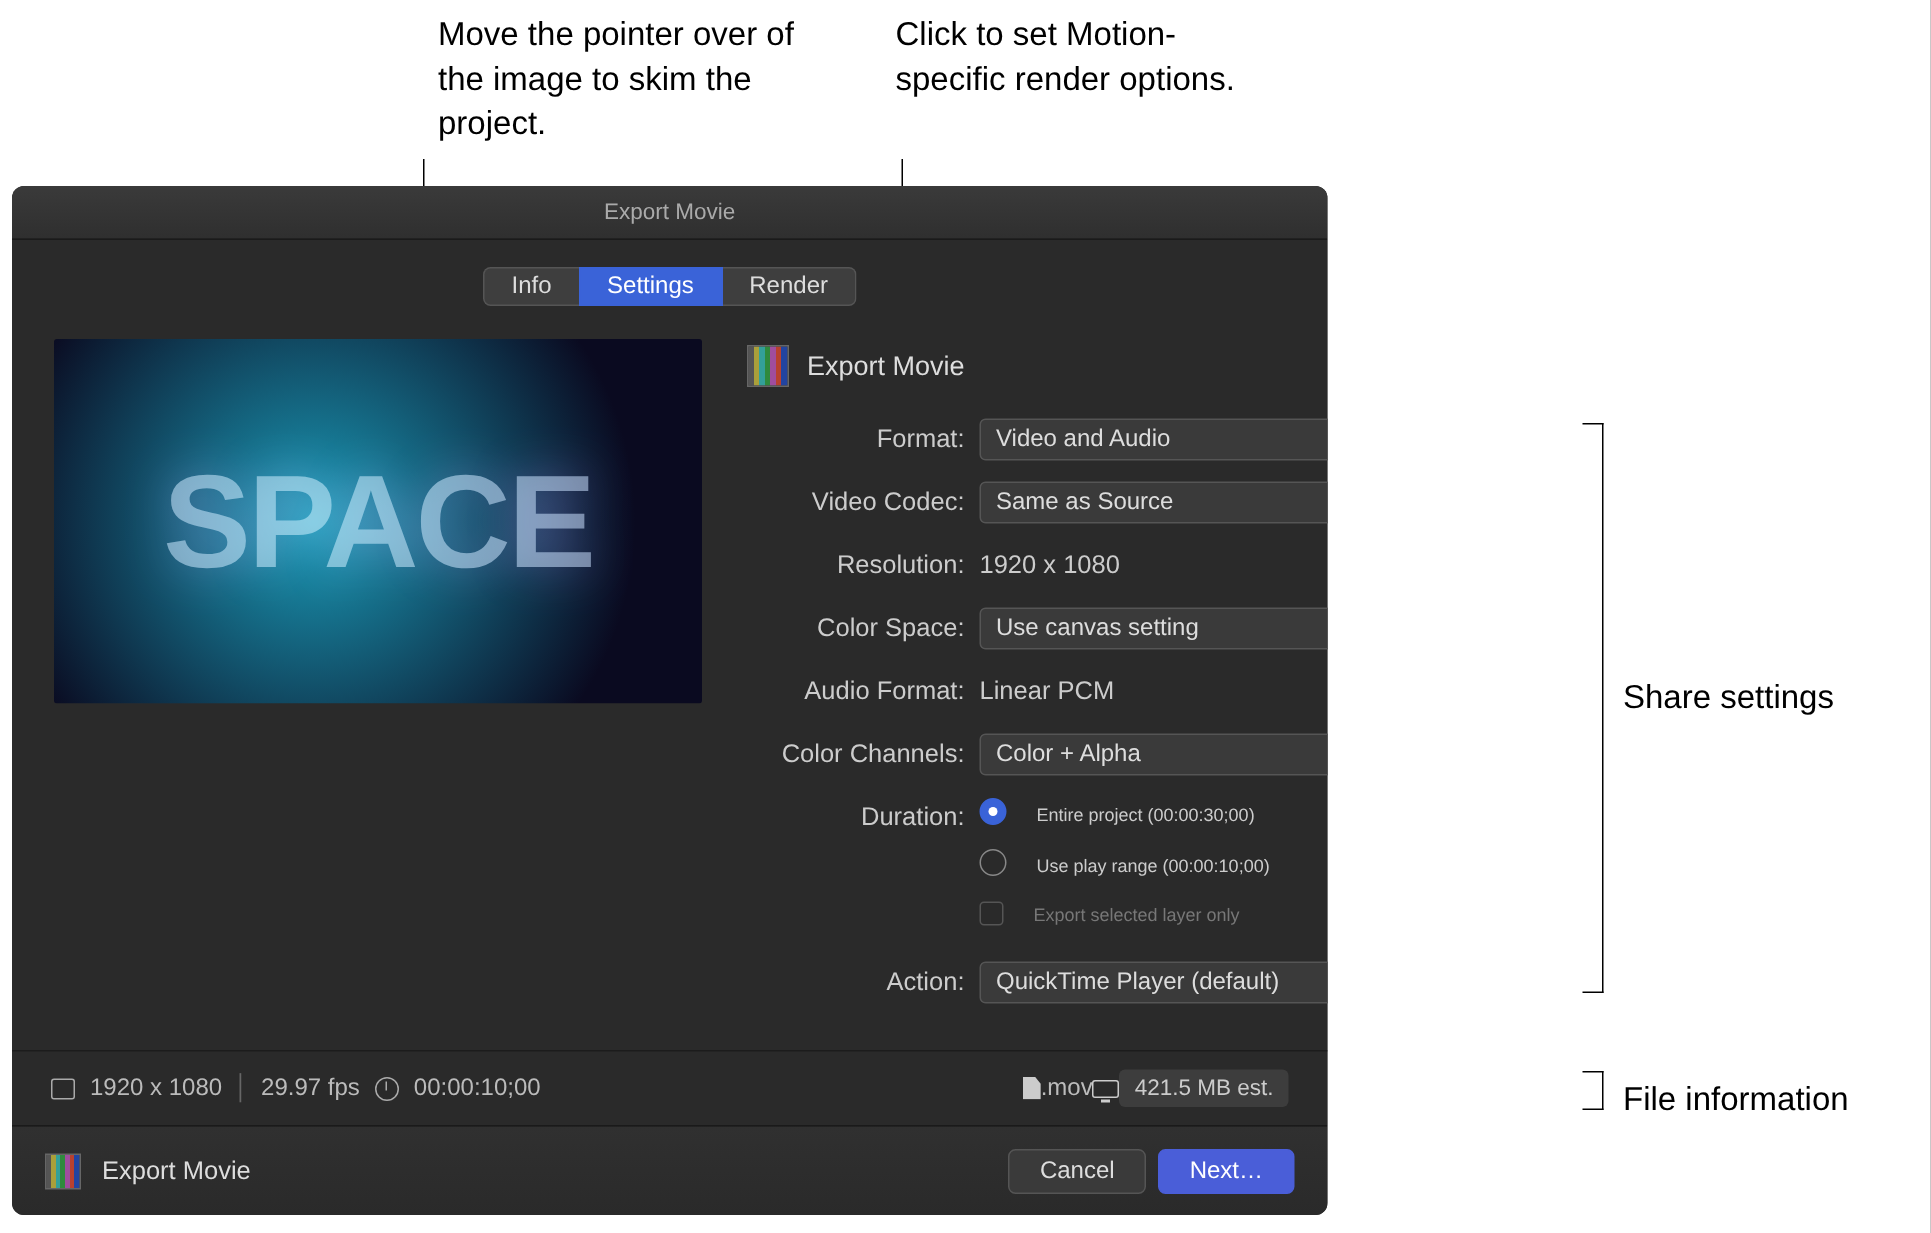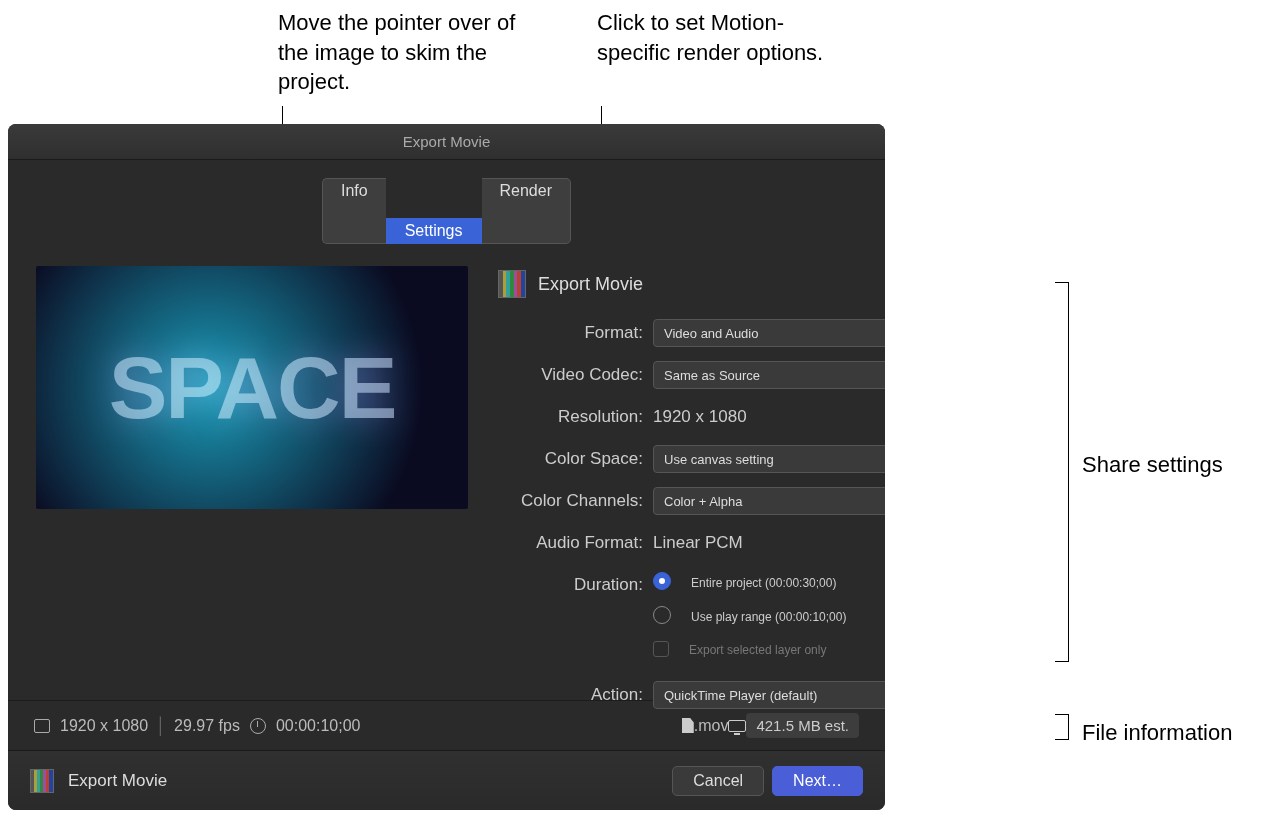--- a/index.html
+++ b/index.html
@@ -57,21 +57,21 @@
   .tab {
     padding: 3px 18px;
     font-size: 16px;
     color: #ddd;
     background: #3e3e3e;
     border: 1px solid #555;
     cursor: pointer;
   }
   .tab:first-child { border-radius: 5px 0 0 5px; border-right: none; }
   .tab:last-child { border-radius: 0 5px 5px 0; border-left: none; }
-  .tab.active { background: #3a63d8; border-color: #3a63d8; color: #fff; margin-top: 40px; }
+  .tab.active { background: #3a63d8; border-color: #3a63d8; color: #fff; }
   .content-row { display: flex; gap: 30px; }
   .preview {
     width: 432px;
     height: 243px;
     background: radial-gradient(circle at 40% 50%, #1a9bb8, #0a0a20 75%),
                 radial-gradient(circle at 70% 40%, #a64dd9 0%, transparent 40%),
                 radial-gradient(circle at 20% 30%, #2a7bd0 0%, transparent 50%);
     border-radius: 2px;
     position: relative;
     overflow: hidden;
@@ -124,21 +124,21 @@
     height: 28px;
     background: #3a3a3a;
     border: 1px solid #555;
     border-radius: 4px;
     padding: 0 28px 0 10px;
     color: #ddd;
     display: flex;
     align-items: center;
     position: relative;
     cursor: pointer;
-    font-size: 13px;
+    font-size: 16px;
   }
   .select::after {
     content: "";
     position: absolute;
     right: 6px; top: 4px;
     width: 16px; height: 18px;
     background:
       linear-gradient(#ddd,#ddd), linear-gradient(#ddd,#ddd);
     background-size: 8px 1px, 1px 8px;
     background-repeat: no-repeat;
@@ -289,21 +289,21 @@
   .bracket {
     position: absolute;
     border-right: 1px solid #000;
     border-top: 1px solid #000;
     border-bottom: 1px solid #000;
   }
 </style>
 </head>
 <body>
 
-<div class="callout" style="left:278px; top:8px; width:260px;">Move the pointer over of the image to skim the project.</div>
+<div class="callout" style="left:292px; top:8px; width:260px;">Move the pointer over of the image to skim the project.</div>
 <div class="callout-line" style="left:282px; top:106px; width:1px; height:250px;"></div>
 
 <div class="callout" style="left:597px; top:8px; width:230px;">Click to set Motion-specific render options.</div>
 <div class="callout-line" style="left:601px; top:106px; width:1px; height:75px;"></div>
 
 <div class="callout" style="left:1082px; top:450px;">Share settings</div>
 <div class="bracket" style="left:1055px; top:282px; width:14px; height:380px;"></div>
 
 <div class="callout" style="left:1082px; top:718px;">File information</div>
 <div class="bracket" style="left:1055px; top:714px; width:14px; height:26px;"></div>
@@ -359,33 +359,33 @@
           <div class="select">
             <span>Use canvas setting</span>
             <span class="arrows">
                 <span class="up"></span>
                 <span class="dn"></span>
               </span>
           </div>
         </div>
 
         <div class="form-row">
+          <div class="form-label">Audio Format:</div>
+          <div class="form-value">Linear PCM</div>
+        </div>
+
+        <div class="form-row">
           <div class="form-label">Color Channels:</div>
           <div class="select">
             <span>Color + Alpha</span>
             <span class="arrows">
                 <span class="up"></span>
                 <span class="dn"></span>
               </span>
           </div>
-        </div>
-
-        <div class="form-row">
-          <div class="form-label">Audio Format:</div>
-          <div class="form-value">Linear PCM</div>
         </div>
 
         <div class="form-row" style="margin-bottom:4px;">
           <div class="form-label">Duration:</div>
           <div class="form-value">
             <div class="radio-row">
               <div class="radio checked"></div>
               <span>Entire project (00:00:30;00)</span>
             </div>
           </div>

